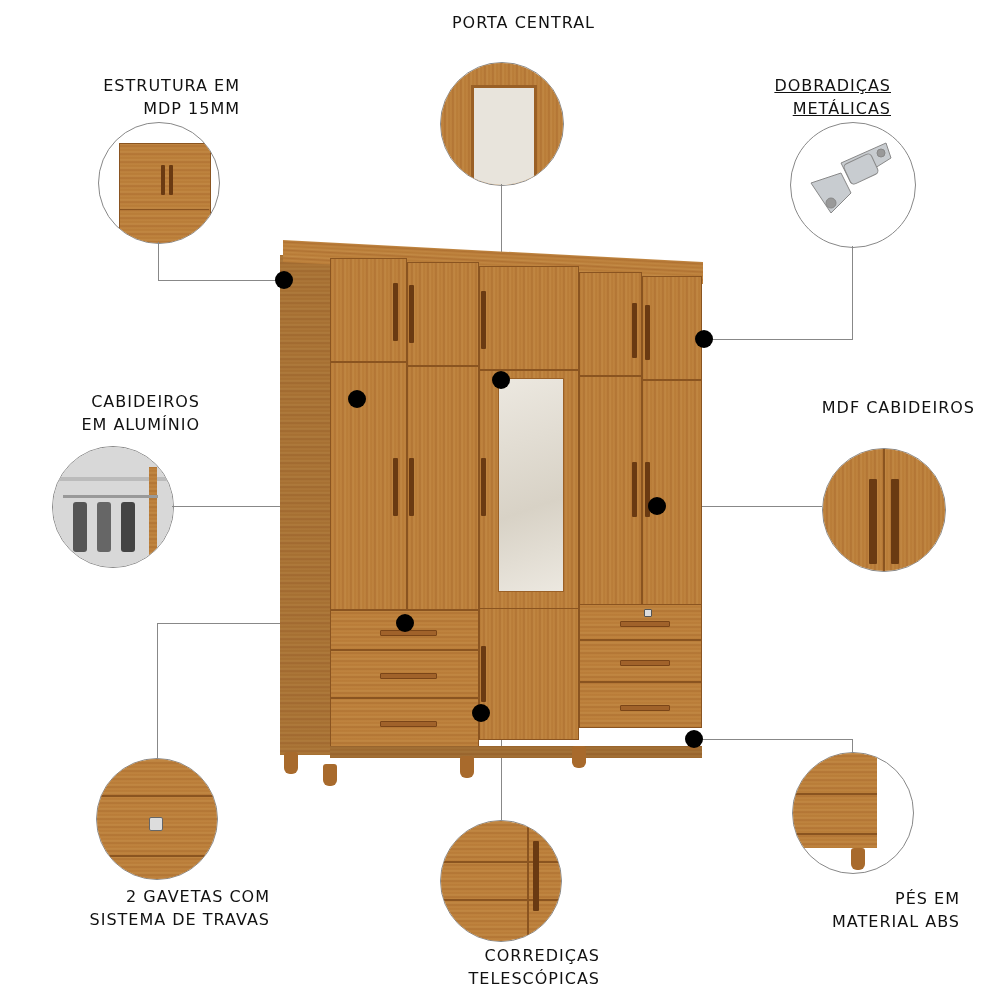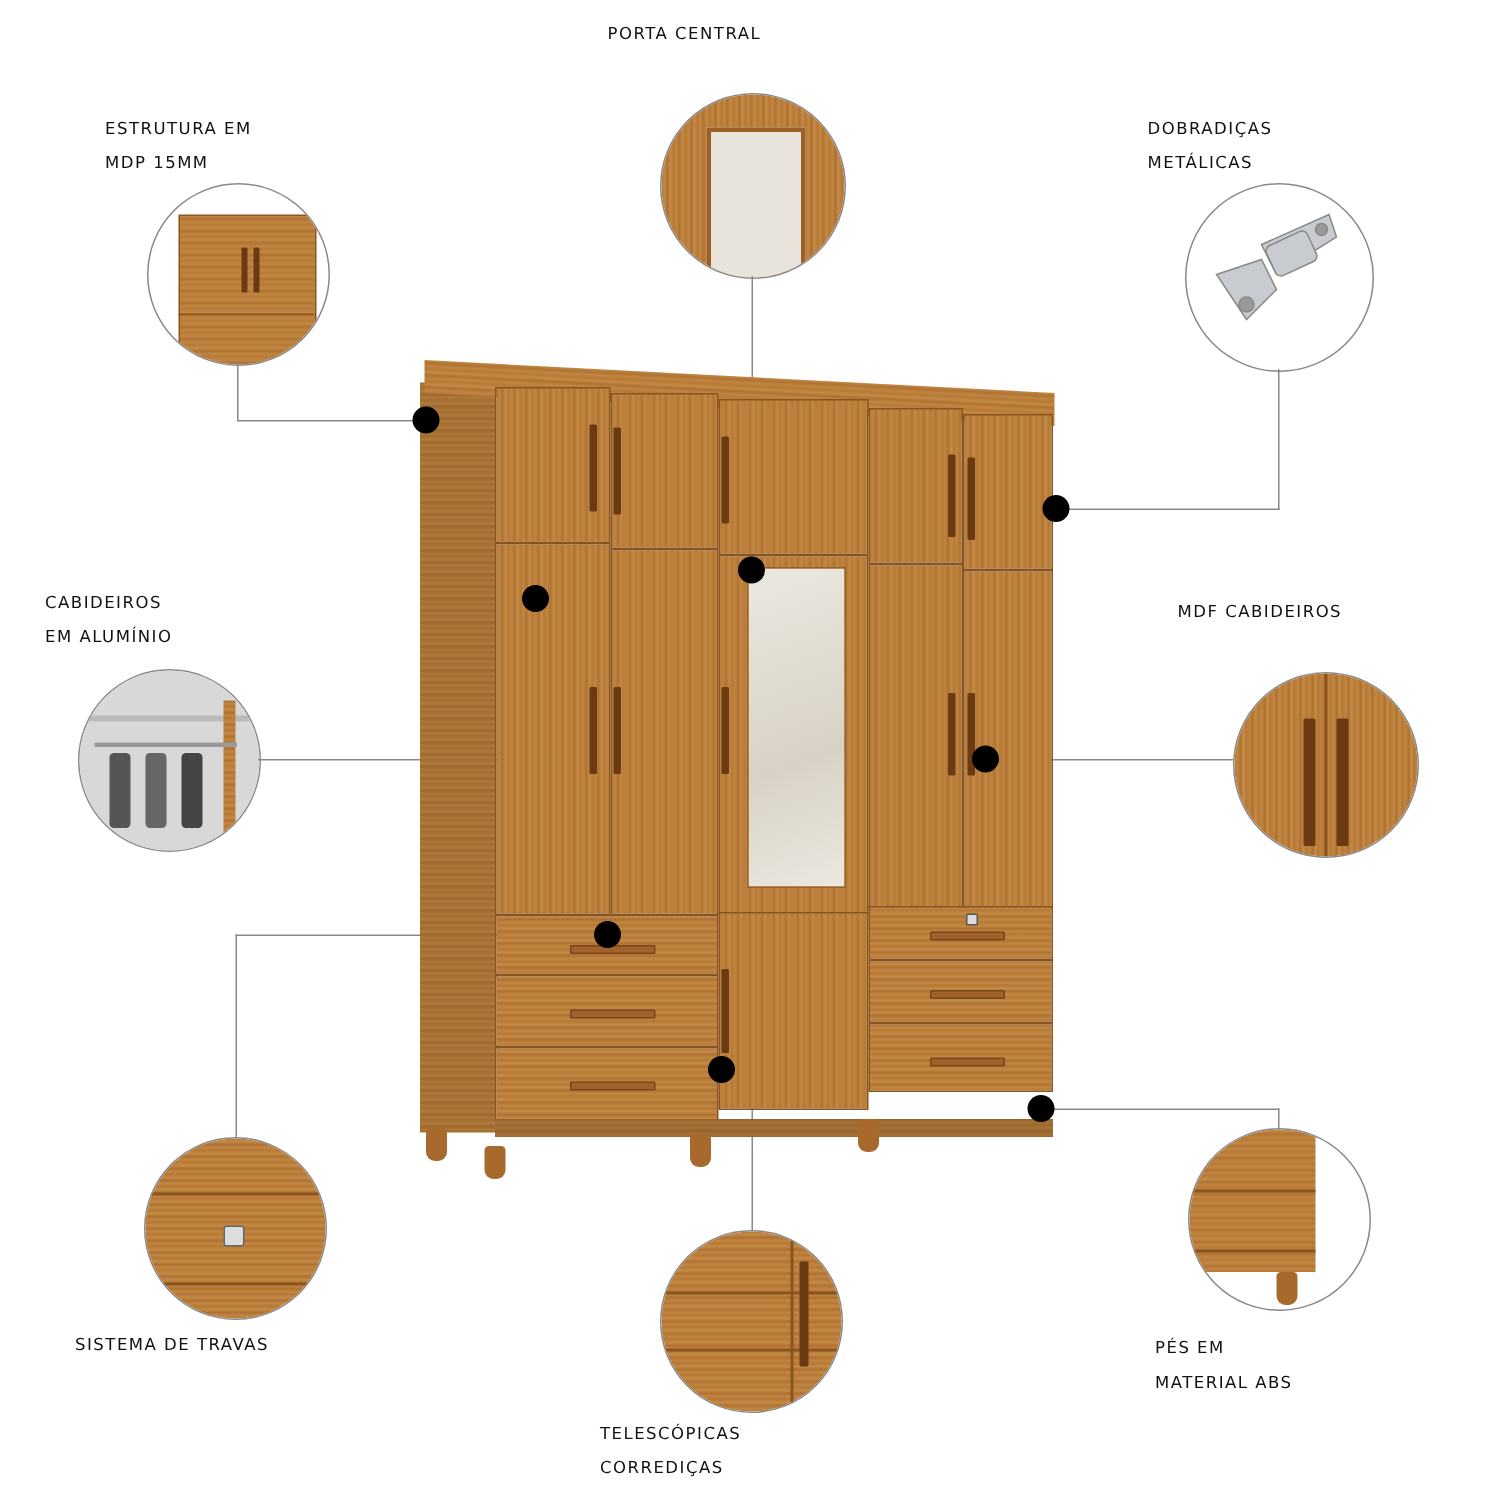--- a/index.html
+++ b/index.html
@@ -1,54 +1,55 @@
 <!DOCTYPE html>
 <html><head>
 <meta charset="utf-8">
 <style>
   html,body{margin:0;padding:0;background:#ffffff;}
   body{width:1000px;height:1000px;position:relative;overflow:hidden;font-family:"DejaVu Sans",sans-serif;}
-  .label{position:absolute;text-align:left;font-size:11px;line-height:23px;letter-spacing:1px;color:#111;font-weight:normal;}
+  .label{position:absolute;text-align:right;font-size:16px;line-height:23px;letter-spacing:1px;color:#111;font-weight:normal;}
   .circle{position:absolute;border-radius:50%;border:1.5px solid #888;overflow:hidden;background:#fff;}
   .line{position:absolute;background:#888;}
   .dot{position:absolute;width:18px;height:18px;border-radius:50%;background:#000;}
   .wood{background:repeating-linear-gradient(90deg,#b77a36 0px,#c08540 2px,#b07232 4px,#c38a45 6px,#b77a36 8px);}
   .woodh{background:repeating-linear-gradient(0deg,#b77a36 0px,#c08540 2px,#b07232 4px,#c38a45 6px,#b77a36 8px);}
   .panel{position:absolute;border:1px solid #8a5420;box-sizing:border-box;}
   .handle{position:absolute;background:#6a3a12;border-radius:1px;}
   .hhandle{position:absolute;background:#a0622a;border:1px solid #7a4518;border-radius:1px;}
   .foot{position:absolute;width:14px;height:22px;background:#a86a2c;border-radius:3px 3px 6px 6px;}
 </style>
 </head>
 <body>
 
 <div class="label" style="left:70px;top:74px;width:170px;">
   <div>ESTRUTURA EM</div>
   <div>MDP 15MM</div>
 </div>
 <div class="label" style="left:405px;top:11px;width:190px;">
   <div>PORTA CENTRAL</div>
 </div>
-<div class="label" style="left:765px;top:74px;width:170px;">
+<div class="label" style="left:721px;top:74px;width:170px;text-decoration:underline;">
   <div>DOBRADIÇAS</div>
   <div>METÁLICAS</div>
 </div>
 <div class="label" style="left:30px;top:390px;width:170px;">
   <div>CABIDEIROS</div>
   <div>EM ALUMÍNIO</div>
 </div>
 <div class="label" style="left:785px;top:396px;width:190px;">
   <div>MDF CABIDEIROS</div>
 </div>
 <div class="label" style="left:50px;top:885px;width:220px;">
+  <div>2 GAVETAS COM</div>
   <div>SISTEMA DE TRAVAS</div>
 </div>
 <div class="label" style="left:400px;top:944px;width:200px;">
+  <div>CORREDIÇAS</div>
   <div>TELESCÓPICAS</div>
-  <div>CORREDIÇAS</div>
 </div>
 <div class="label" style="left:770px;top:887px;width:190px;">
   <div>PÉS EM</div>
   <div>MATERIAL ABS</div>
 </div>
 
 <div class="circle" style="left:98px;top:122px;width:120px;height:120px;">
   <div class="woodh" style="position:absolute;left:20px;top:20px;width:90px;height:110px;border:1px solid #8a5420;"></div>
   <div class="handle" style="left:62px;top:42px;width:4px;height:30px;"></div>
   <div class="handle" style="left:70px;top:42px;width:4px;height:30px;"></div>

